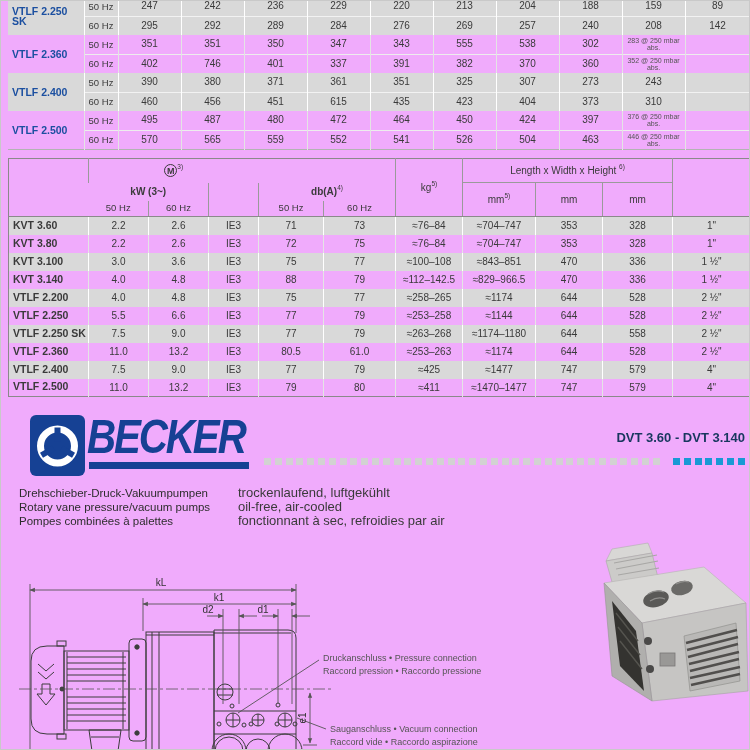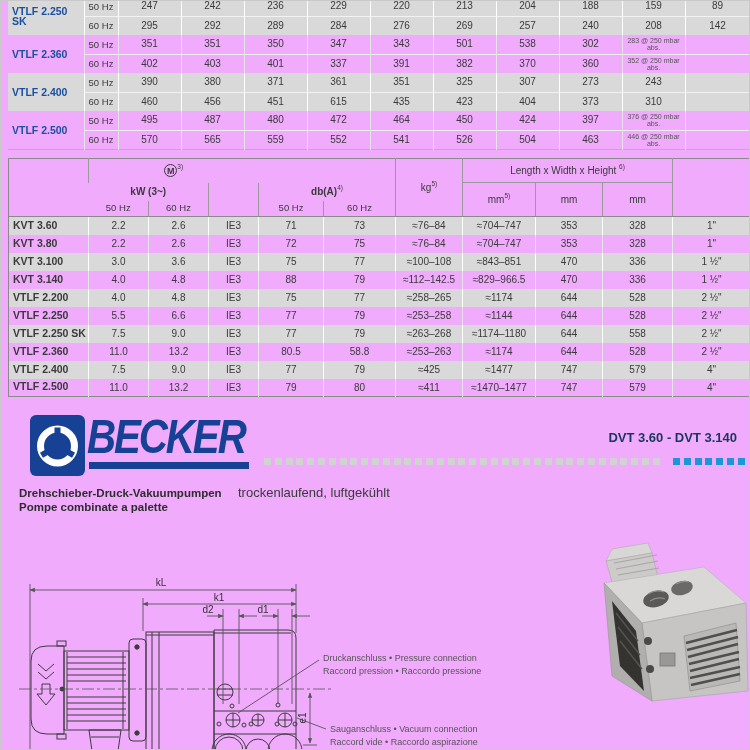--- a/index.html
+++ b/index.html
@@ -27,25 +27,25 @@
 .t2 tbody td{height:18px;border-right:1px solid #e4e4e4}
 .t2 tbody tr:nth-of-type(odd) td{background:var(--row_gray,#d9d9d9);border-right-color:#fff}
 sup{font-size:6.5px;vertical-align:super;position:relative;top:-1px}
 .mcirc{display:inline-block;width:13px;height:13px;border:1px solid #3a3a3a;border-radius:50%;font-size:9px;font-weight:bold;line-height:12px;text-align:center}
 
 .logo-icon{position:absolute;left:29px;top:414px}
 .logo-word{position:absolute;left:86px;top:414px;font-size:48px;line-height:44px;font-weight:bold;font-style:italic;letter-spacing:-2.5px;color:var(--becker_blue,#164194);transform:scaleX(.84);transform-origin:left top;white-space:nowrap}
 .logo-bar{position:absolute;left:88px;top:461px;width:160px;height:7px;background:var(--becker_blue,#164194)}
 .dots-gray{position:absolute;left:263px;top:457px;width:400px;height:7px;background:repeating-linear-gradient(90deg,#d2d2d2 0 7px,transparent 7px 10.8px)}
 .dots-blue{position:absolute;left:672px;top:457px;width:74px;height:7px;background:repeating-linear-gradient(90deg,var(--accent_blue,#1899d5) 0 7px,transparent 7px 10.8px)}
-.range-title{position:absolute;top:429px;right:12px;font-size:13px;font-weight:bold;color:var(--heading_navy,#17375e)}
+.range-title{position:absolute;top:429px;right:4px;font-size:13px;font-weight:bold;color:var(--heading_navy,#17375e)}
 
 .desc{position:absolute;left:18px;top:485px;width:520px}
 .desc-row{display:flex;line-height:14px}
-.desc-name{width:219px;font-size:11.5px;font-weight:bold;color:#2d2d2d}
+.desc-name{width:219px;font-size:11.5px;font-weight:normal;color:#2d2d2d}
 .desc-detail{font-size:13px;color:#3a3a3a}
 
 .drawing{position:absolute;left:0;top:550px}
 .photo{position:absolute;left:563px;top:540px}
 svg text{font-family:"Liberation Sans","DejaVu Sans",sans-serif}
 </style>
 </head>
 <body>
 
 <div class="page">
@@ -96,30 +96,30 @@
         </tr>
 
         <tr>
           <td class="model" rowspan="2">VTLF 2.360</td>
           <td class="freq">50 Hz</td>
           <td>351</td>
           <td>351</td>
           <td>350</td>
           <td>347</td>
           <td>343</td>
-          <td>501</td>
+          <td>555</td>
           <td>538</td>
           <td>302</td>
           <td class="tiny">283 @ 250 mbar abs.</td>
           <td></td>
         </tr>
         <tr>
           <td class="freq">60 Hz</td>
           <td>402</td>
-          <td>403</td>
+          <td>746</td>
           <td>401</td>
           <td>337</td>
           <td>391</td>
           <td>382</td>
           <td>370</td>
           <td>360</td>
           <td class="tiny">352 @ 250 mbar abs.</td>
           <td></td>
         </tr>
 
@@ -319,21 +319,21 @@
           <td>558</td>
           <td>2 ½"</td>
         </tr>
 
         <tr>
           <td class="model">VTLF 2.360</td>
           <td>11.0</td>
           <td>13.2</td>
           <td>IE3</td>
           <td>80.5</td>
-          <td>58.8</td>
+          <td>61.0</td>
           <td>≈253–263</td>
           <td>≈1174</td>
           <td>644</td>
           <td>528</td>
           <td>2 ½"</td>
         </tr>
 
         <tr>
           <td class="model">VTLF 2.400</td>
           <td>7.5</td>
@@ -379,24 +379,31 @@
   <div class="dots-blue"></div>
   <div class="range-title">DVT 3.60 - DVT 3.140</div>
 
   <div class="desc">
 
       <div class="desc-row">
         <div class="desc-name">Drehschieber-Druck-Vakuumpumpen</div>
         <div class="desc-detail">trockenlaufend, luftgekühlt</div>
       </div>
 
-
-
       <div class="desc-row">
-        <div class="desc-name">Pompe combinate a palette</div>
+        <div class="desc-name">Rotary vane pressure/vacuum pumps</div>
+        <div class="desc-detail">oil-free, air-cooled</div>
+      </div>
+
+      <div class="desc-row">
+        <div class="desc-name">Pompes combinées à palettes</div>
+        <div class="desc-detail">fonctionnant à sec, refroidies par air</div>
+      </div>
+
+      <div class="desc-row">
       </div>
     </div>
 
   <svg class="drawing" width="560" height="200" viewBox="0 550 560 200">
     <defs>
       <marker id="ma" viewBox="0 0 10 10" refX="9" refY="5" markerWidth="9" markerHeight="6" orient="auto-start-reverse">
         <path d="M0,1 L10,5 L0,9 z" fill="#555"></path>
       </marker>
     </defs>
 

